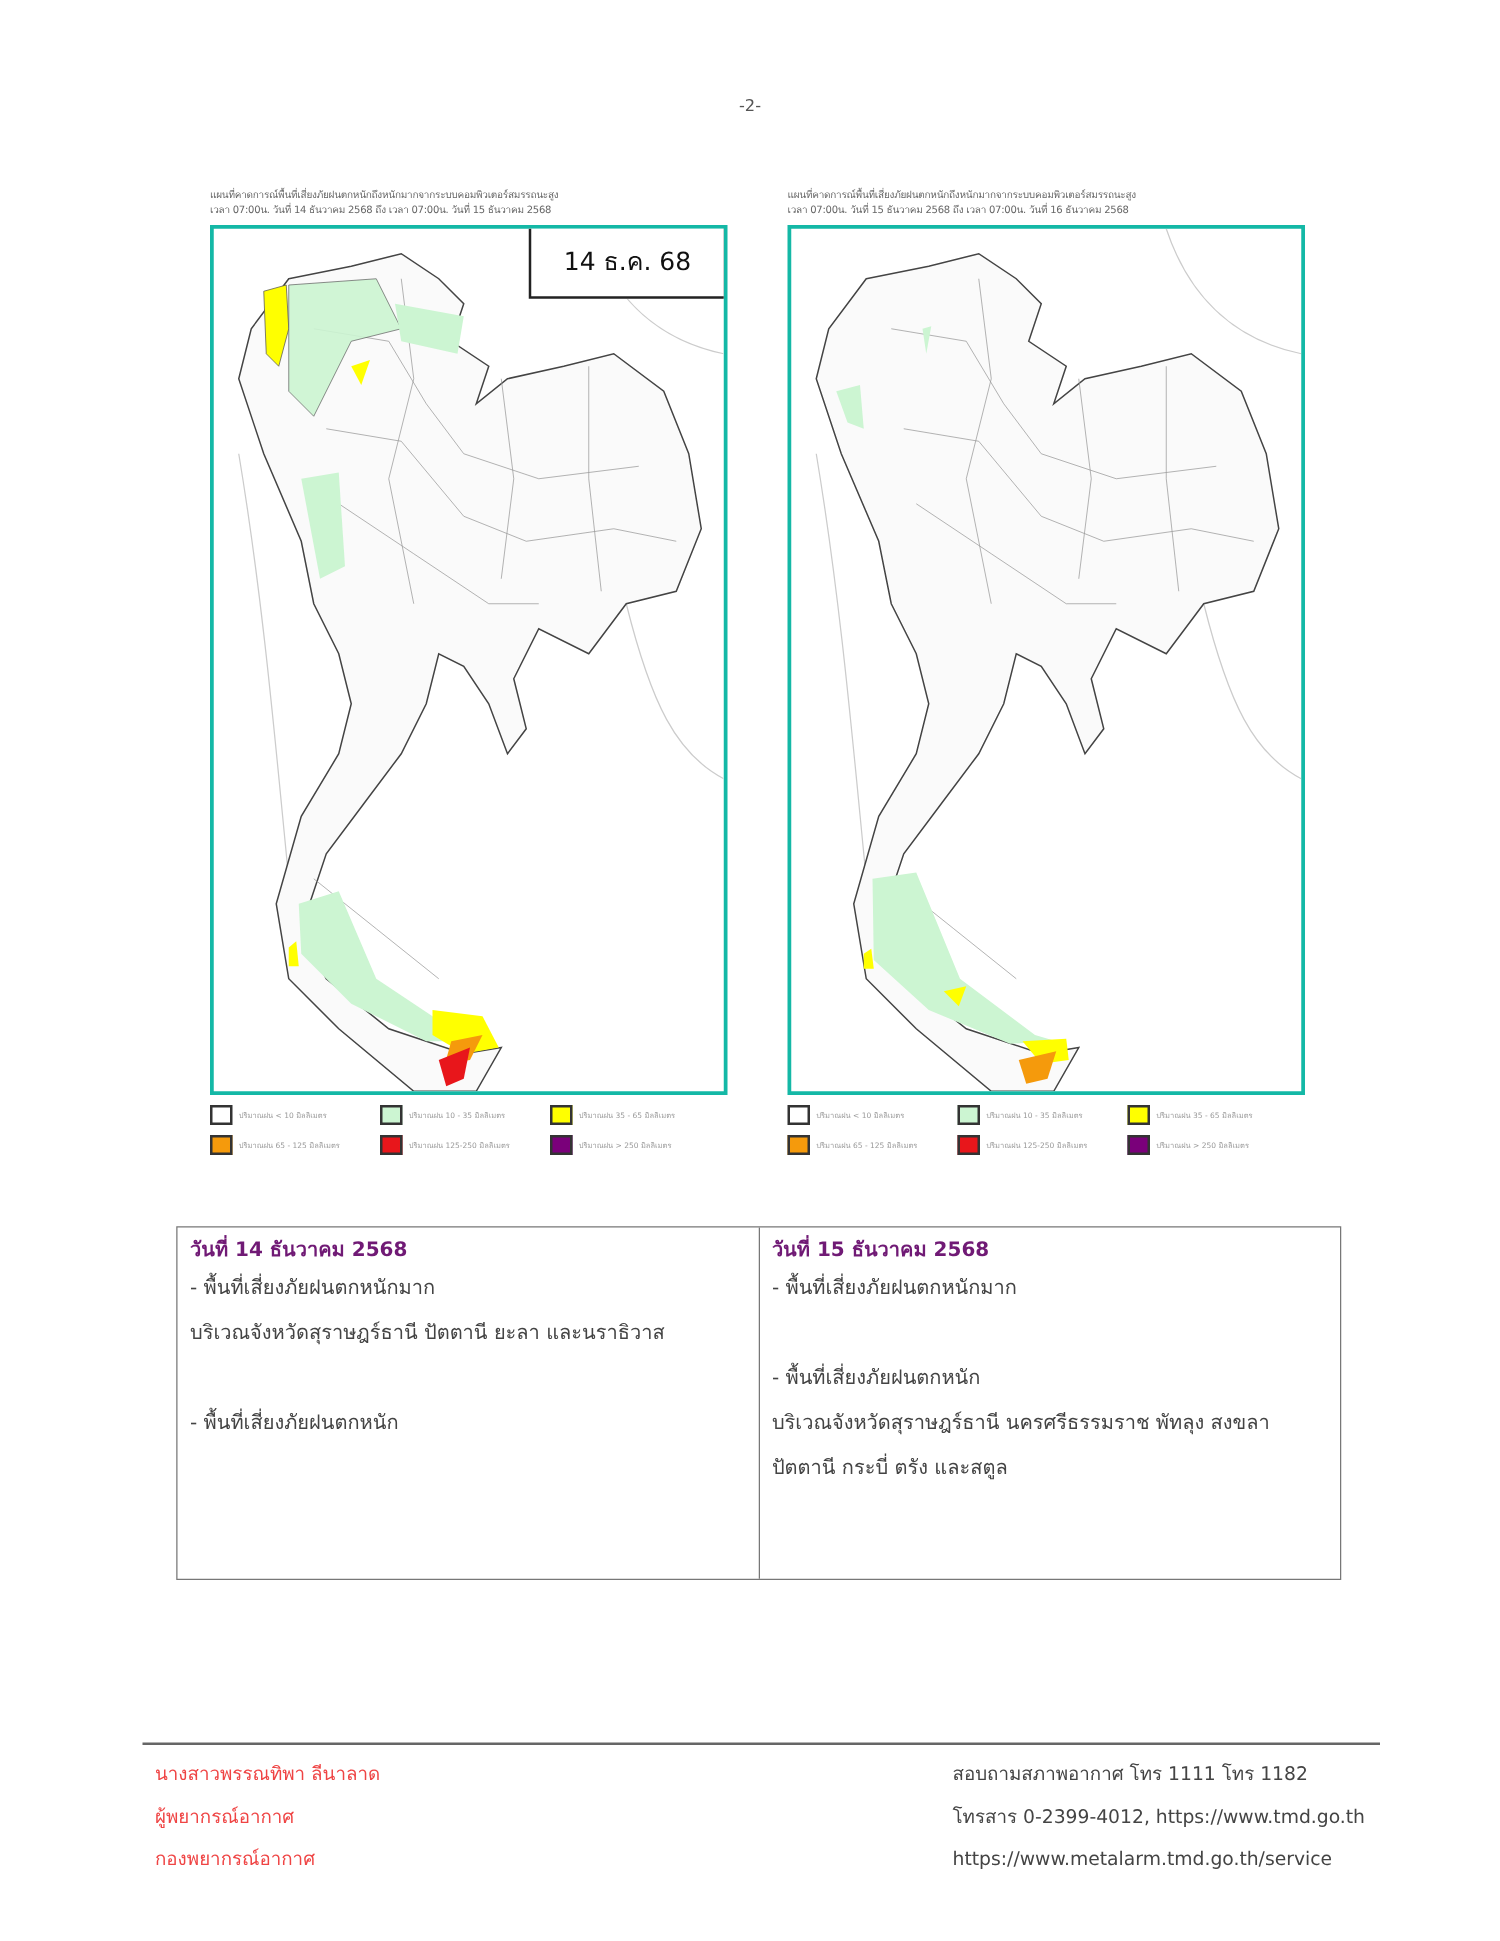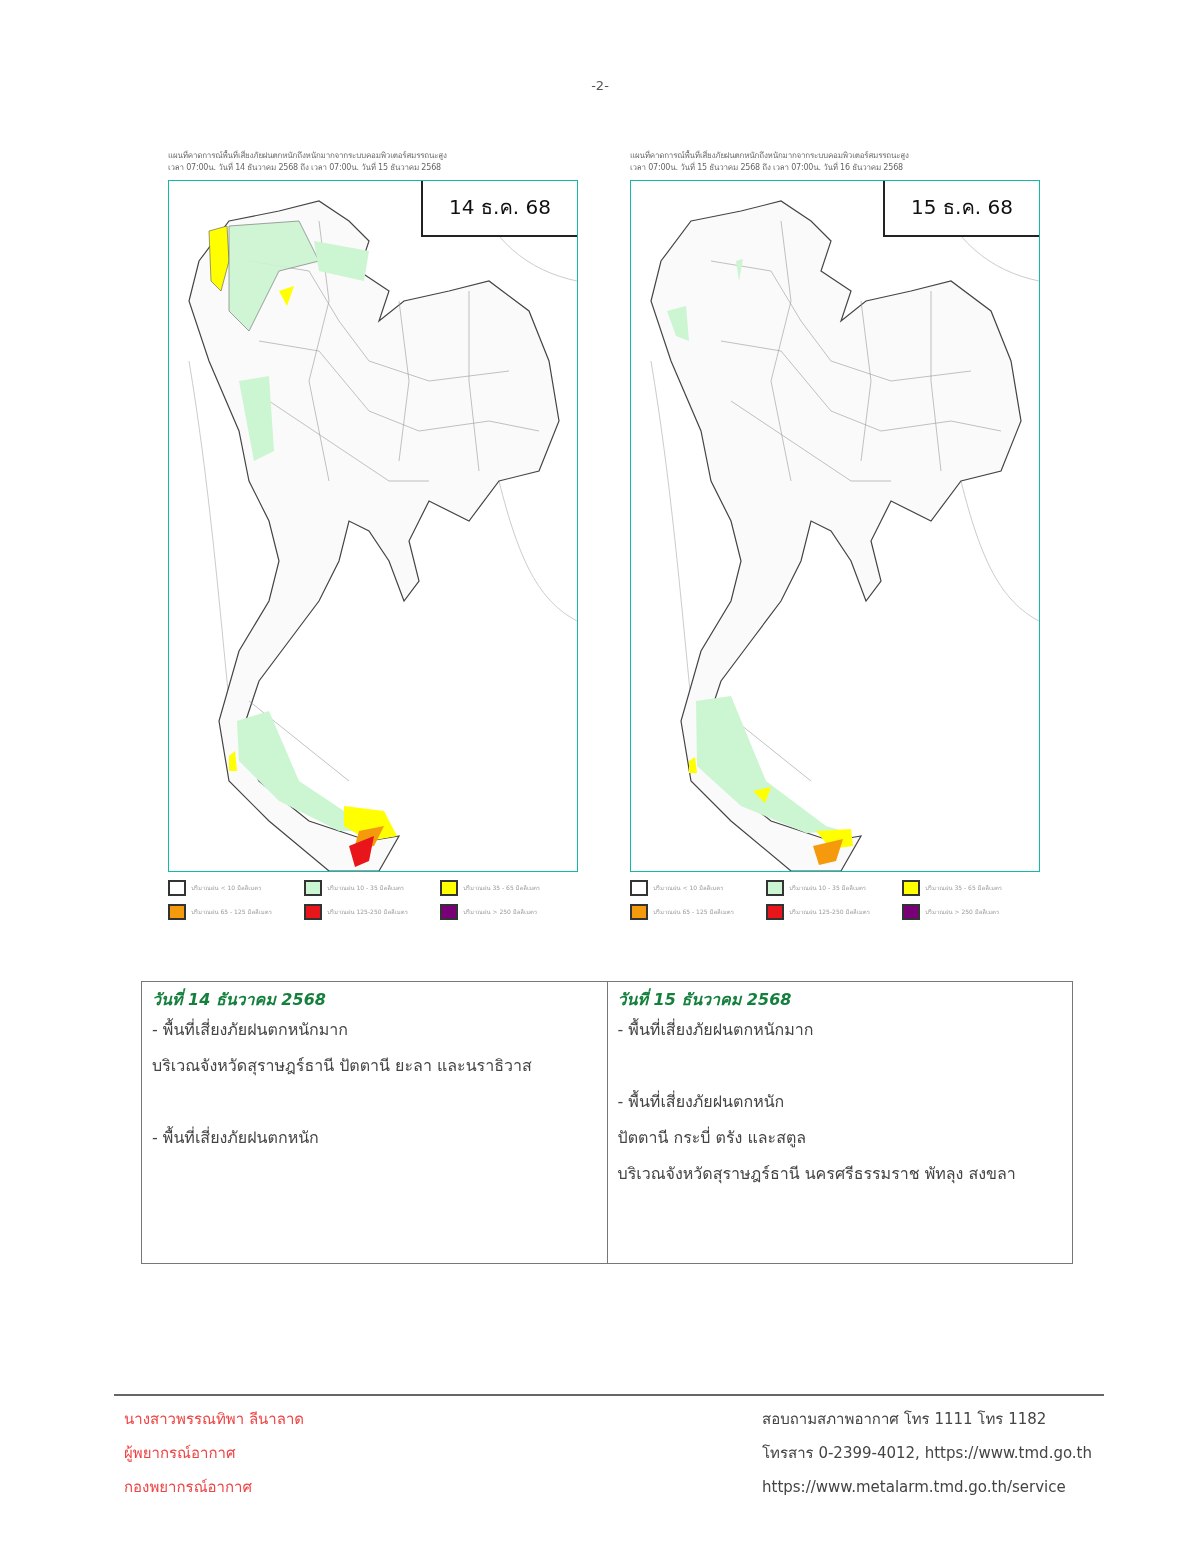--- a/index.html
+++ b/index.html
@@ -4,34 +4,34 @@
 <style>
   html, body { margin:0; padding:0; background:#ffffff; }
   body { width:1200px; height:1553px; position:relative; overflow:hidden;
          font-family:"DejaVu Sans", "Liberation Sans", sans-serif; color:#222; }
   .page-num { position:absolute; top:78px; left:0; width:1200px; text-align:center; font-size:13px; color:#555; }
 
   .map-panel { position:absolute; top:150px; width:420px; }
   .map-panel.left { left:168px; }
   .map-panel.right { left:630px; }
   .map-caption { font-size:8px; line-height:12px; color:#666; white-space:nowrap; overflow:hidden; height:26px; letter-spacing:-0.2px; }
-  .map-frame { position:relative; width:408px; height:690px; border:1px solid #14b8a6; background:#fff; margin-top:4px; overflow:hidden; }
+  .map-frame { position:relative; width:408px; height:690px; border:3px solid #14b8a6; background:#fff; margin-top:4px; overflow:hidden; }
   .map-frame svg { position:absolute; left:0; top:0; }
   .date-box { position:absolute; top:-4px; right:-2px; width:154px; height:56px; border:2px solid #222; background:#fff;
               display:flex; align-items:center; justify-content:center; font-size:20px; color:#111; }
 
   .legend { width:408px; margin-top:8px; display:grid; grid-template-columns: 1fr 1fr 1fr; row-gap:8px; }
   .legend-item { display:flex; align-items:center; gap:5px; }
   .swatch { width:18px; height:16px; border:2px solid #333; box-sizing:border-box; flex:none; }
   .legend-label { font-size:6px; color:#999; white-space:nowrap; }
 
   .summary-table { position:absolute; top:981px; left:141px; width:932px; height:283px; border:1.5px solid #777; display:flex; box-sizing:border-box; }
   .summary-col { flex:1; padding:6px 10px; box-sizing:border-box; }
   .summary-col + .summary-col { border-left:1.5px solid #777; }
-  .col-date { font-size:16px; font-weight:bold; color:#15803d; line-height:24px;font-style:italic; }
+  .col-date { font-size:16px; font-weight:bold; color:#701a75; line-height:24px; }
   .col-line { font-size:16px; color:#444; line-height:36px; }
   .col-gap { height:36px; }
 
   .footer-rule { position:absolute; top:1394px; left:114px; width:990px; height:2px; background:#666; }
   .footer-left { position:absolute; top:1402px; left:124px; font-size:15px; color:#ef4444; line-height:34px; }
   .footer-right { position:absolute; top:1402px; right:108px; font-size:15px; color:#444; line-height:34px; text-align:left; }
 </style>
 </head>
 <body>
 
@@ -125,21 +125,20 @@
         <path d="M80 520 L130 560 L180 600"></path>
       </g>
       <path d="M105 80 L112 78 L108 100 Z" fill="#ccf5d2"></path>
       <path d="M36 130 L55 125 L58 160 L45 155 Z" fill="#ccf5d2"></path>
       <path d="M65 520 L100 515 L135 600 L195 645 L212 650 L175 652 L110 625 L66 585 Z" fill="#ccf5d2"></path>
       <path d="M58 580 L64 576 L66 592 L58 592 Z" fill="#ffff00"></path>
       <path d="M122 610 L140 606 L134 622 Z" fill="#ffff00"></path>
       <path d="M185 650 L220 648 L222 665 L200 668 Z" fill="#ffff00"></path>
       <path d="M182 665 L212 658 L205 680 L188 684 Z" fill="#f59a0c"></path>
     </svg>
-    <div class="date-box">15 ธ.ค. 68</div>
   </div>
   <div class="legend">
     <div class="legend-item">
         <span class="swatch" style="background:#ffffff"></span>
         <span class="legend-label">ปริมาณฝน &lt; 10 มิลลิเมตร</span>
       </div>
     <div class="legend-item">
         <span class="swatch" style="background:#ccf5d2"></span>
         <span class="legend-label">ปริมาณฝน 10 - 35 มิลลิเมตร</span>
       </div>
@@ -169,22 +168,22 @@
     <div class="col-line">บริเวณจังหวัดสุราษฎร์ธานี ปัตตานี ยะลา และนราธิวาส</div>
     <div class="col-gap"></div>
     <div class="col-line">- พื้นที่เสี่ยงภัยฝนตกหนัก</div>
     <div class="col-line"></div>
   </div>
   <div class="summary-col">
     <div class="col-date">วันที่ 15 ธันวาคม 2568</div>
     <div class="col-line">- พื้นที่เสี่ยงภัยฝนตกหนักมาก</div>
     <div class="col-gap"></div>
     <div class="col-line">- พื้นที่เสี่ยงภัยฝนตกหนัก</div>
+    <div class="col-line">บริเวณจังหวัดสุราษฎร์ธานี นครศรีธรรมราช พัทลุง สงขลา</div>
     <div class="col-line">ปัตตานี กระบี่ ตรัง และสตูล</div>
-    <div class="col-line">บริเวณจังหวัดสุราษฎร์ธานี นครศรีธรรมราช พัทลุง สงขลา</div>
   </div>
 </div>
 
 <div class="footer-rule"></div>
 <div class="footer-left">
   <div>นางสาวพรรณทิพา ลีนาลาด</div>
   <div>ผู้พยากรณ์อากาศ</div>
   <div>กองพยากรณ์อากาศ</div>
 </div>
 <div class="footer-right">

